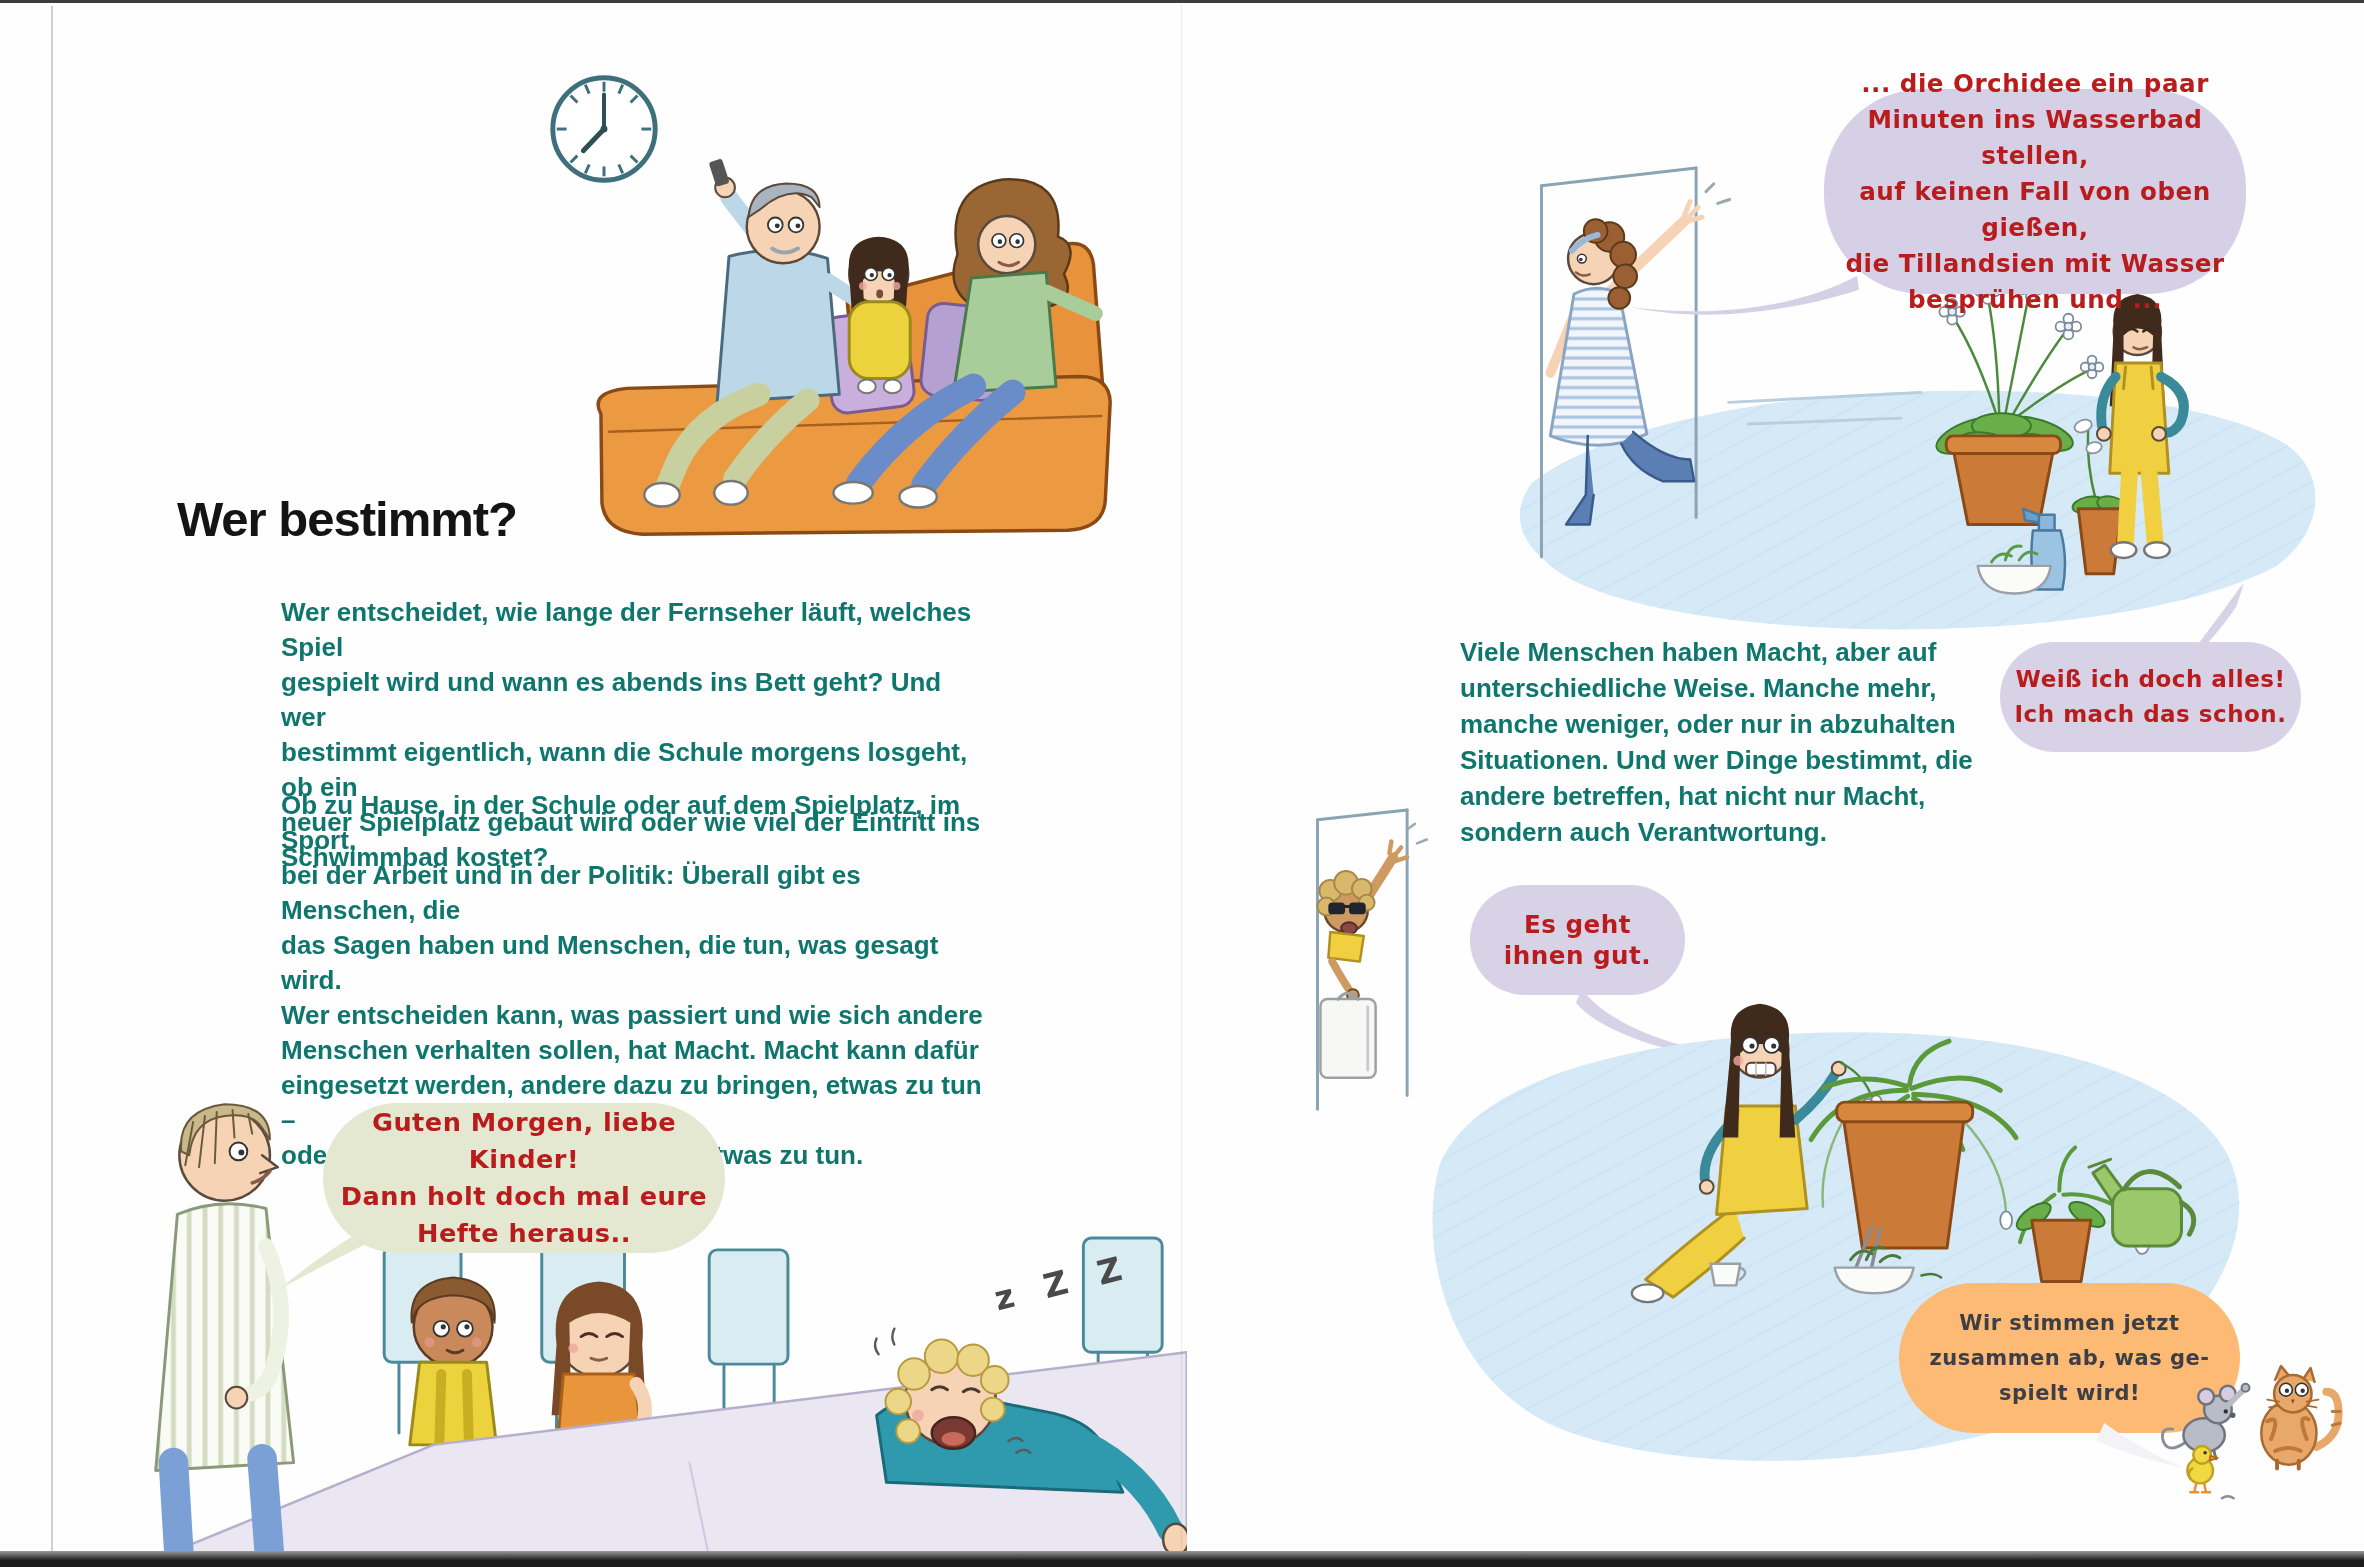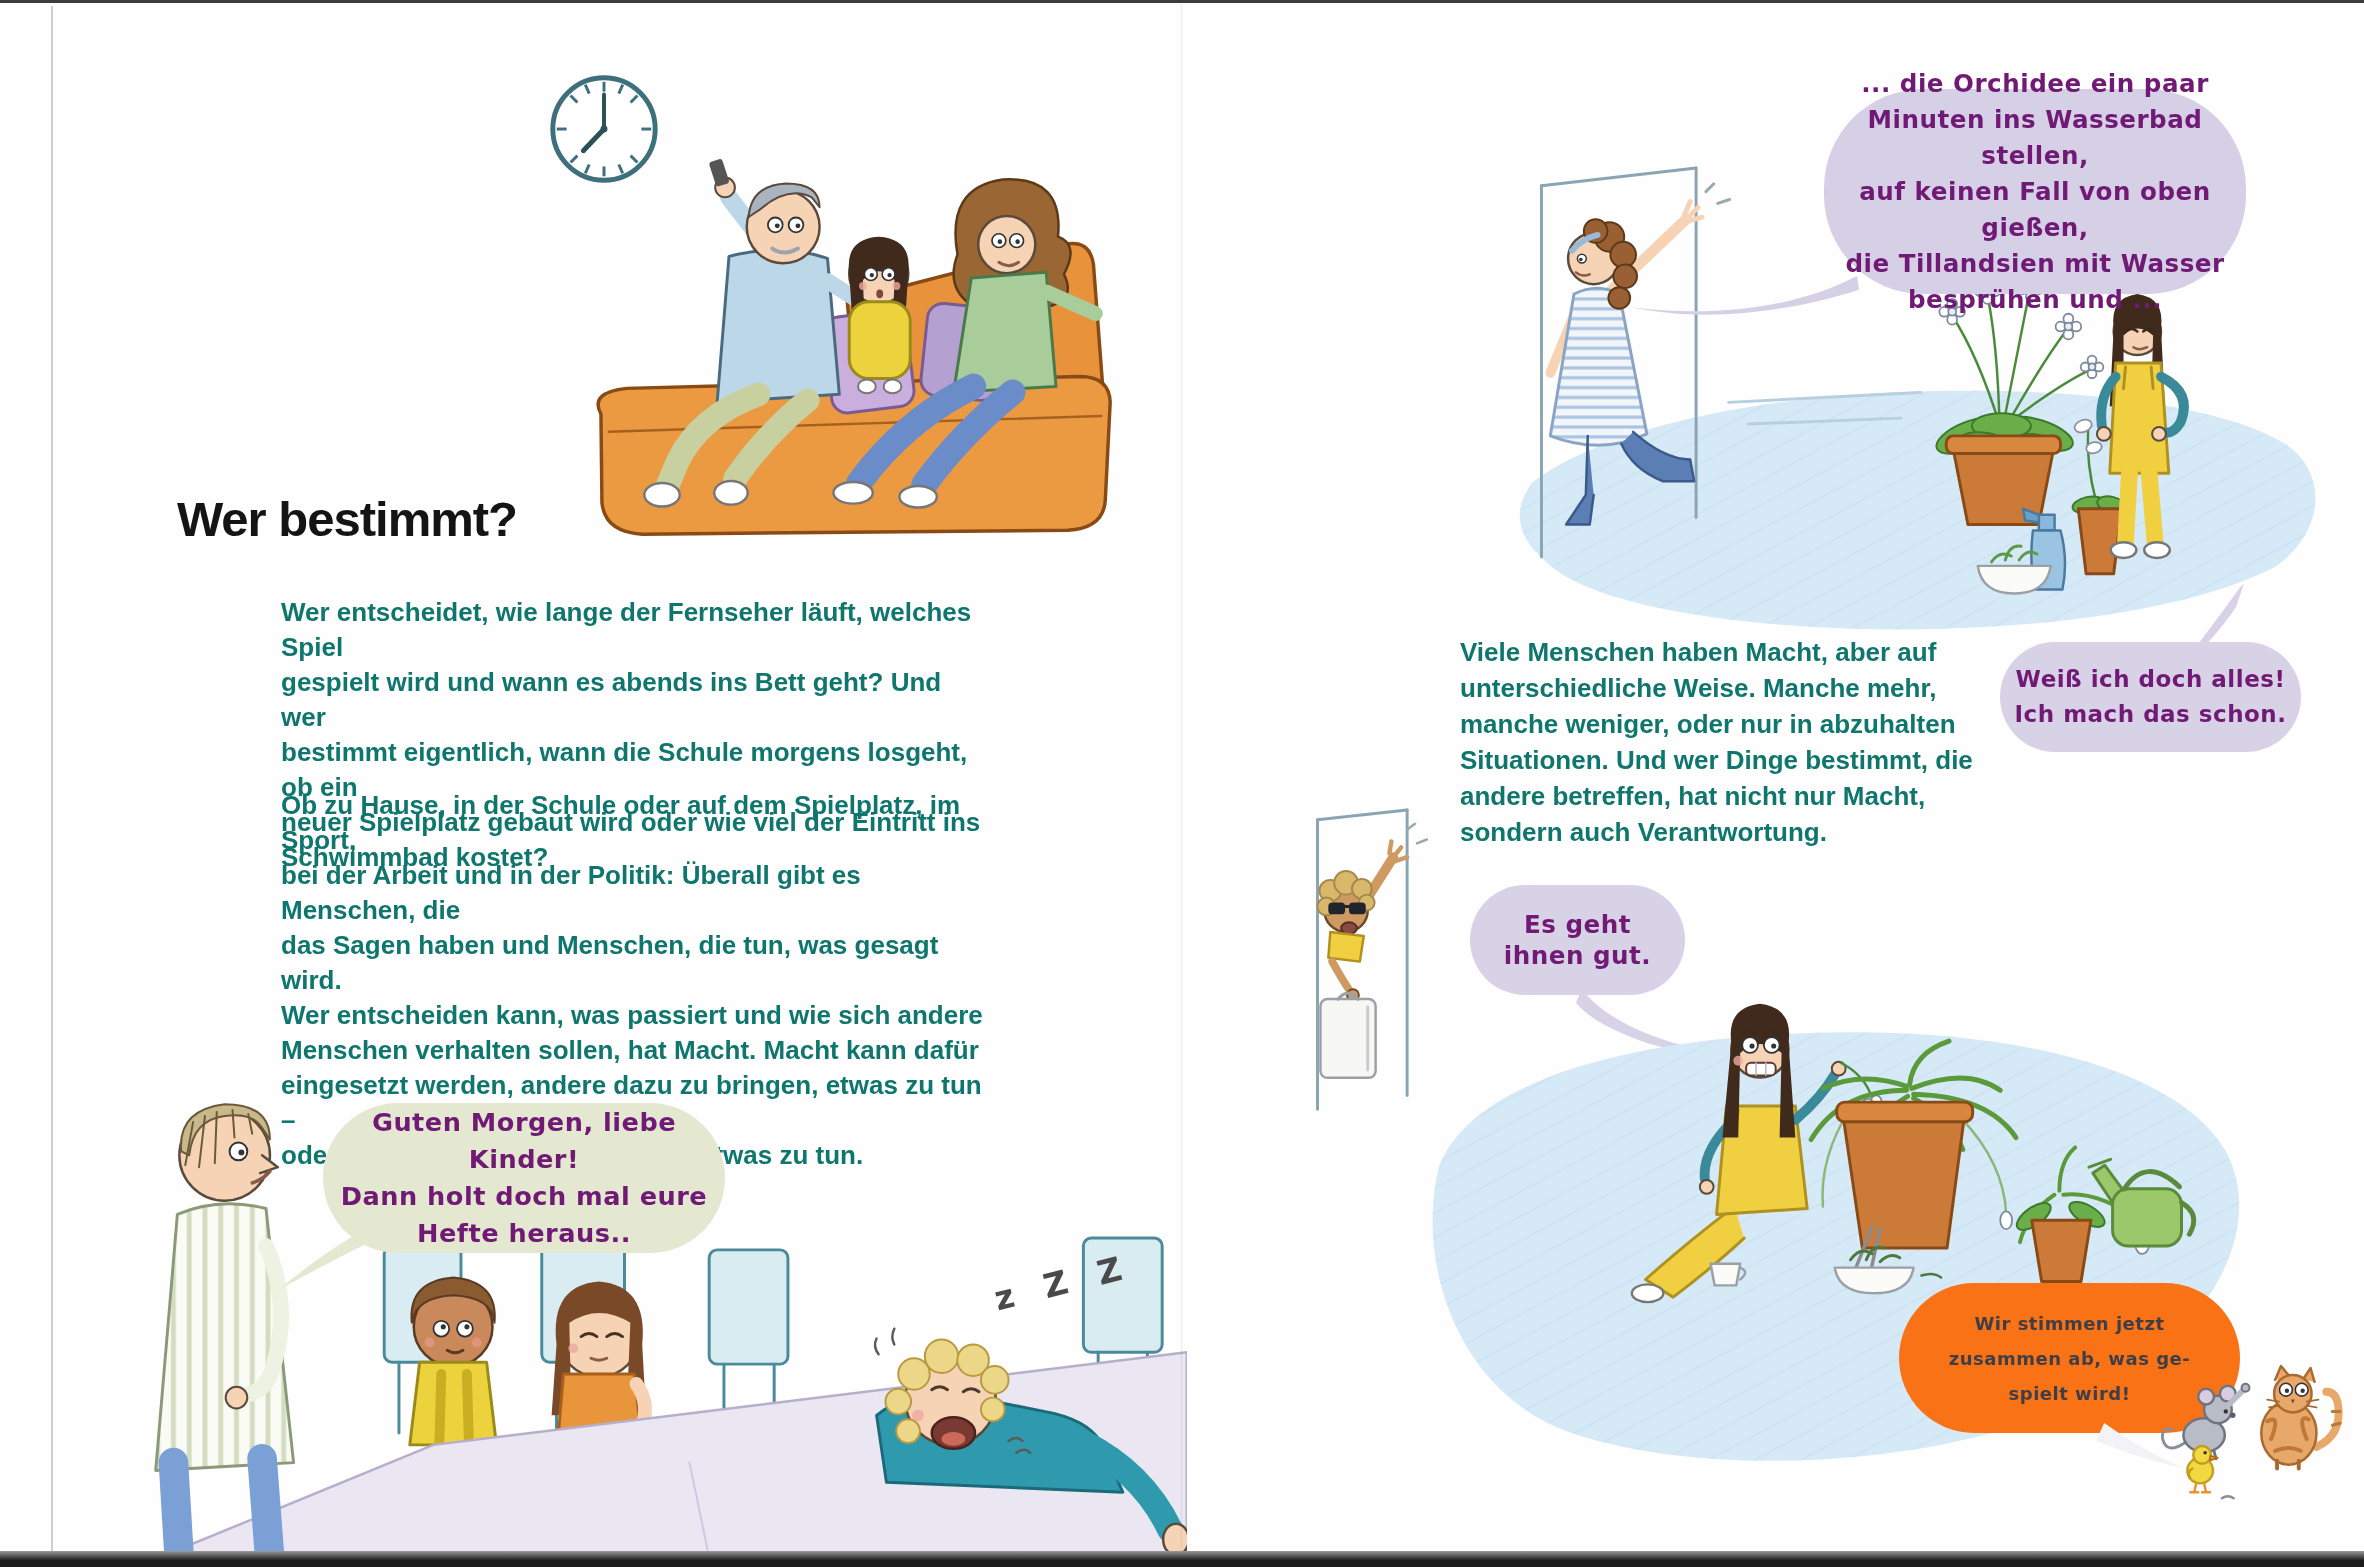--- a/index.html
+++ b/index.html
@@ -12,27 +12,27 @@
   .edge-left{left:51px;top:5.9px;width:2px;height:1545px;background:#cfcfcf;}
   .gutter{left:1180px;top:3px;width:3px;height:1548px;background:linear-gradient(90deg,rgba(0,0,0,0),rgba(0,0,0,.05),rgba(0,0,0,0));}
   
   .title{left:177px;top:491px;font-size:49px;font-weight:bold;letter-spacing:-1px;color:#141414;}
   .body{font-size:26px;line-height:35px;font-weight:600;color:#0f766e;white-space:pre-line;}
   .p1{left:281px;top:595px;width:709px;}
   .p2{left:281px;top:788px;width:709px;}
   .p3{left:1460px;top:634px;width:552px;line-height:36px;}
   
   .bubble{display:flex;align-items:center;justify-content:center;text-align:center;
-          font-family:"DejaVu Sans",sans-serif;font-weight:bold;color:#701a75;
+          font-family:"DejaVu Sans",sans-serif;font-weight:bold;color:#b91c1c;
           white-space:pre-line;letter-spacing:0.5px;}
   .b-teacher{left:323px;top:1087px;width:402px;height:150px;background:#e4e8d1;border-radius:79px;font-size:25.6px;line-height:37px;margin-top:16px;}
   .b-mom{left:1824px;top:89px;width:422px;height:205px;background:#d6d0e6;border-radius:99px;font-size:24.6px;line-height:36px;}
   .b-girl{left:2000px;top:642px;width:301px;height:110px;background:#d8d2e6;border-radius:59px;font-size:23px;line-height:35px;}
   .b-care{left:1470px;top:885px;width:215px;height:110px;background:#d8d2e6;border-radius:55px;font-size:24.6px;line-height:31px;}
-  .b-vote{left:1899px;top:1283px;width:341px;height:150px;background:#f97316;border-radius:75px;font-size:18px;line-height:35px;color:#3e3e46;}
+  .b-vote{left:1899px;top:1283px;width:341px;height:150px;background:#fdba74;border-radius:75px;font-size:21px;line-height:35px;color:#3e3e46;}
   .snore{left:993px;top:1263px;font-family:"DejaVu Sans",sans-serif;font-weight:bold;color:#4a4a4a;
          font-size:33px;letter-spacing:9.9px;transform:rotate(-14deg);}
 </style>
 </head>
 <body>
 
 <div id="stage">
 
   <svg width="0" height="0" class="abs" aria-hidden="true">
     <defs>

